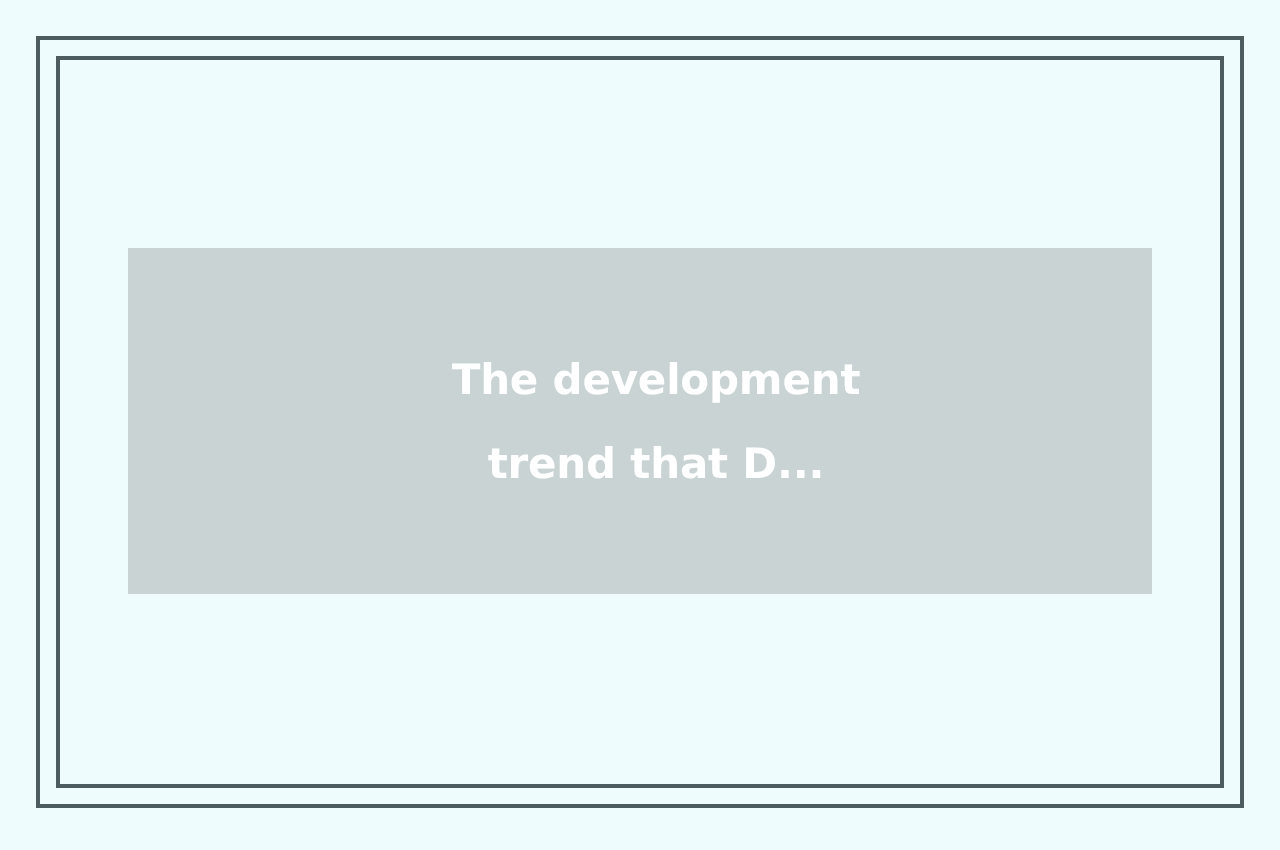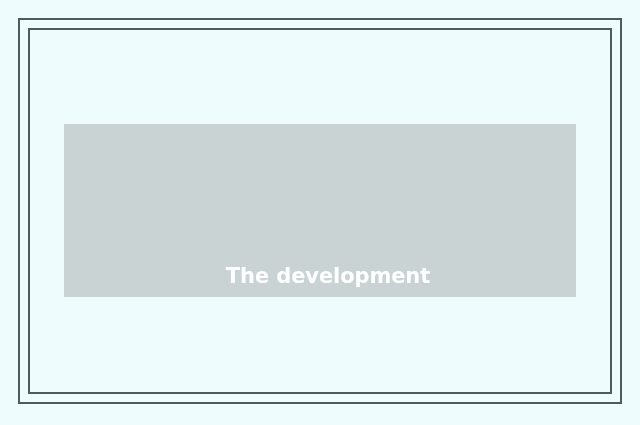--- a/index.html
+++ b/index.html
@@ -52,21 +52,21 @@
 
   
   #placeholder-block {
     position: absolute;
     left: 34px;        
     top: 94px;         
     width: 512px;      
     height: 173px;     
     background: #c9d3d3;
     display: flex;
-    align-items: flex-end;
+    align-items: center;
     justify-content: center;
     box-sizing: border-box;
   }
 
   #placeholder-caption {
     width: 100%;
     text-align: center;
     color: #ffffff;
     font-family: "DejaVu Sans", sans-serif;
     font-weight: bold;
@@ -89,17 +89,18 @@
 <div id="frame-outer"></div>
 
 <div id="frame-inner"></div>
 
 <div id="content-area">
 
   <div id="placeholder-block">
 
     <div id="placeholder-caption">
       <span class="caption-line">The development</span>
+      <span class="caption-line">trend that D...</span>
     </div>
 
   </div>
 
 </div>
 
 </body></html>

